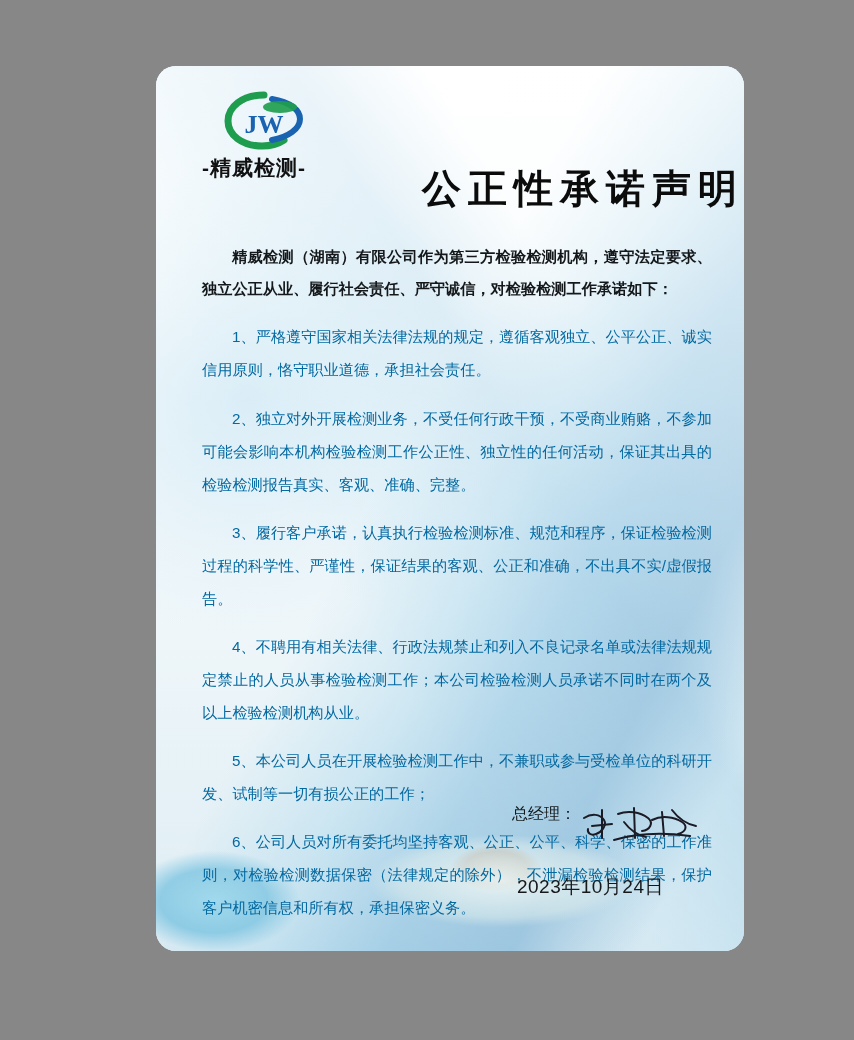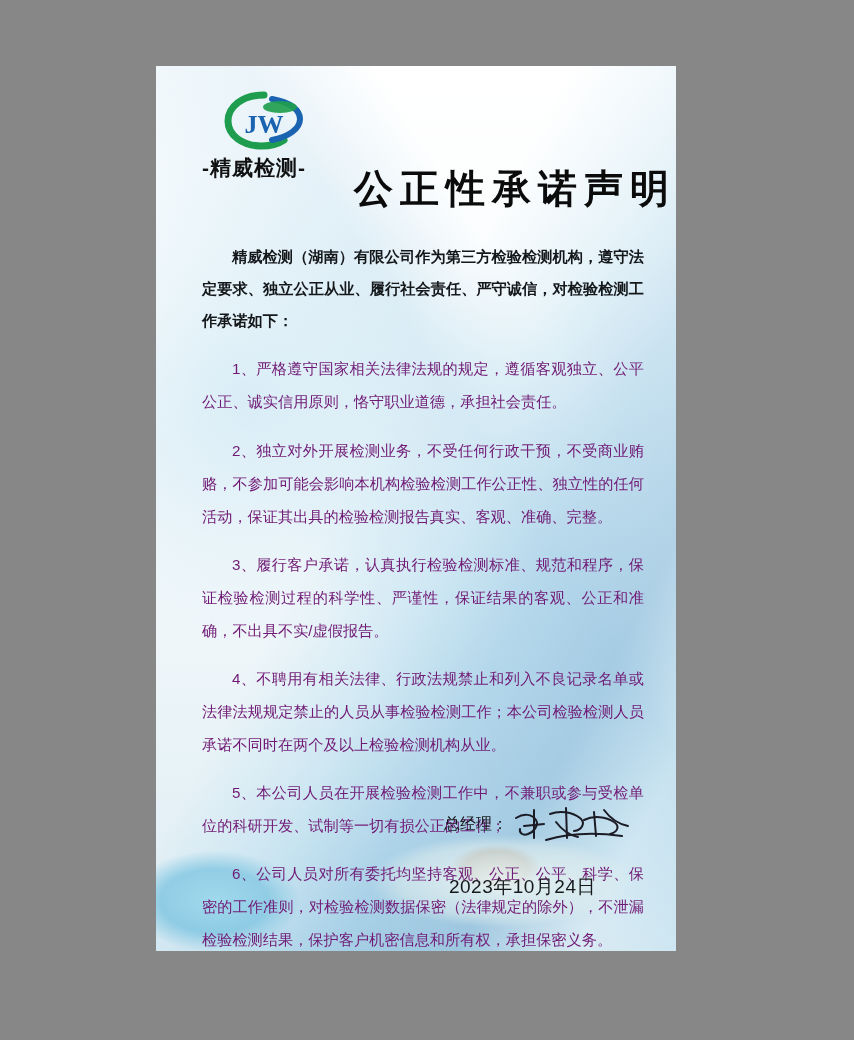--- a/index.html
+++ b/index.html
@@ -17,24 +17,25 @@
     width: 854px;
     height: 1040px;
     background: #878787;
   }
 
   
   .poster {
     position: absolute;
     left: 156px;
     top: 66px;
-    width: 520px;
+    width: 588px;
     height: 885px;
     overflow: hidden;
     background: #e8f1f5;
+    border-radius: 20px;
   }
 
   
   .poster-bg {
     position: absolute;
     inset: 0;
     background:
       
       radial-gradient(ellipse 120px 70px at 58px 835px, #74c7e4 0%, #5ab4d8 45%, rgba(90,180,216,0) 72%),
       radial-gradient(ellipse 90px 48px at 55px 828px, #bfe6f2 0%, rgba(191,230,242,0) 70%),
@@ -122,35 +123,35 @@
     color: #14181b;
     text-indent: 30px;
     text-align: justify;
     margin-bottom: 10px;
   }
 
   .clause {
     font-family: "Liberation Sans", "DejaVu Sans", sans-serif;
     font-size: 15.2px;
     line-height: 33px;
-    color: #701a75;
+    color: #0369a1;
     text-indent: 30px;
     text-align: justify;
     margin-bottom: 2px;
   }
 
   
   .sign-row {
     position: absolute;
     left: 0;
     right: 42px;
     top: 738px;
     display: flex;
     justify-content: flex-end;
-    align-items: center;
+    align-items: flex-start;
   }
   .sign-label {
     font-family: "Liberation Sans", "DejaVu Sans", sans-serif;
     font-size: 16px;
     color: #15191c;
     padding-bottom: 6px;
   }
   .sign-mark {
     width: 124px;
     height: 46px;

